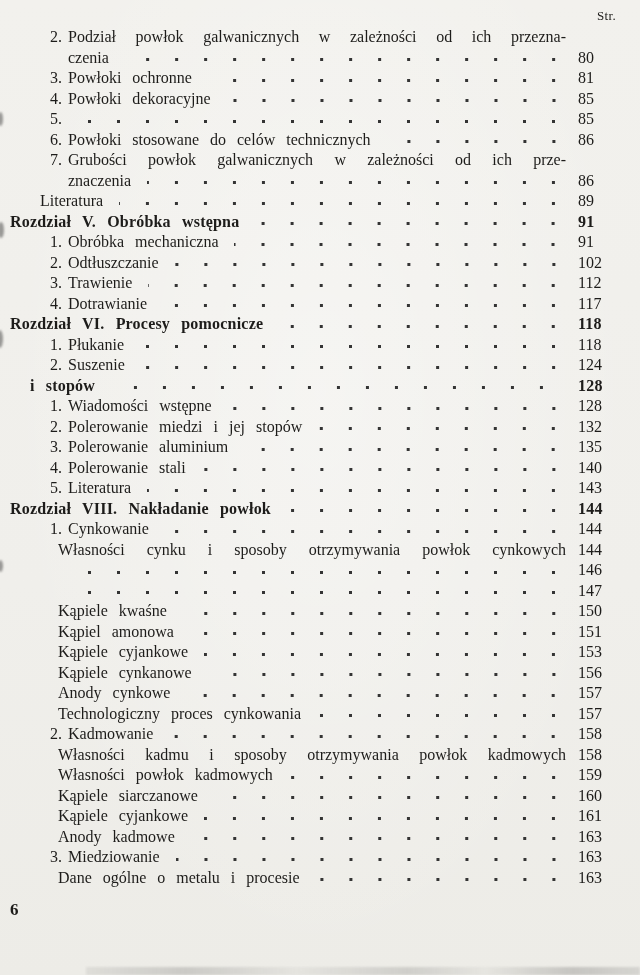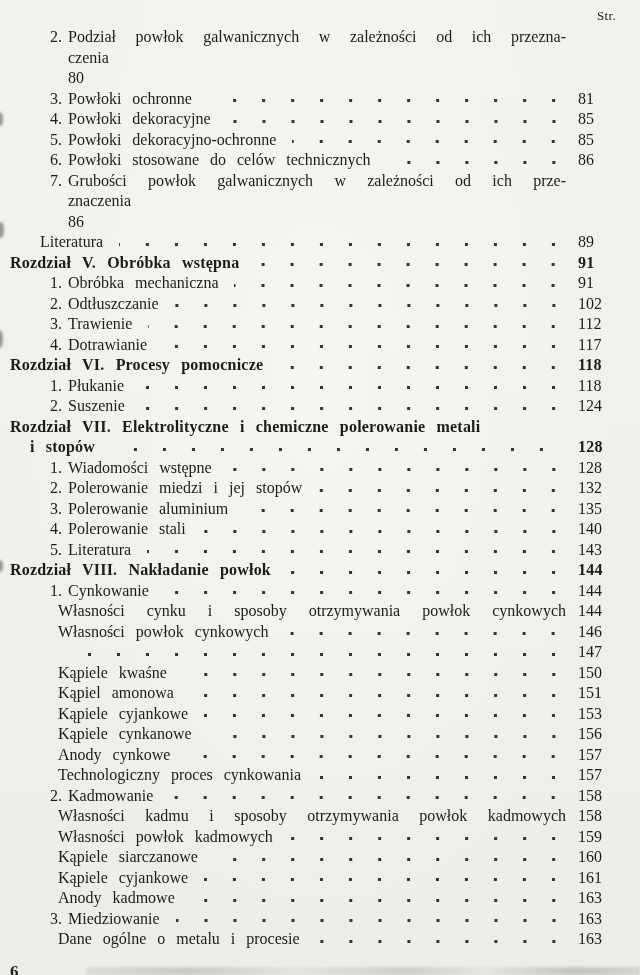--- a/index.html
+++ b/index.html
@@ -56,21 +56,21 @@
   }
   .row .leader.no-dots { background-image: none; }
   .row .pg {
     flex: none;
     min-width: 36px;
     text-align: left;
   }
   
   .row.sub          { padding-left: 48px; }
   .row.lit          { padding-left: 30px; }
-  .row.cont         { padding-left: 58px; flex-direction: column; }
+  .row.cont         { padding-left: 58px; }
   .row.chapter-cont { padding-left: 20px; gap: 12px; }
   .row.chapter, .row.chapter-wrap1, .row.chapter-cont {
     font-weight: 700;
     letter-spacing: 0.2px;
   }
   .row.chapter, .row.chapter-wrap1 { margin-top: 0; }
   
   .row.item-wrap1 .label, .row.spread .label {
     flex: 1 1 auto;
     text-align: justify;
@@ -129,21 +129,20 @@
         <span class="pg">81</span>
       </div>
       <div class="row item">
         <span class="num">4.</span>
         <span class="label">Powłoki dekoracyjne</span>
         <span class="leader"></span>
         <span class="pg">85</span>
       </div>
       <div class="row item">
         <span class="num">5.</span>
-        <span class="label">Powłoki dekoracyjno-ochronne</span>
         <span class="leader"></span>
         <span class="pg">85</span>
       </div>
       <div class="row item">
         <span class="num">6.</span>
         <span class="label">Powłoki stosowane do celów technicznych</span>
         <span class="leader"></span>
         <span class="pg">86</span>
       </div>
       <div class="row item-wrap1">
@@ -201,25 +200,20 @@
         <span class="label">Płukanie</span>
         <span class="leader"></span>
         <span class="pg">118</span>
       </div>
       <div class="row item">
         <span class="num">2.</span>
         <span class="label">Suszenie</span>
         <span class="leader"></span>
         <span class="pg">124</span>
       </div>
-      <div class="row chapter-wrap1">
-        <span class="label">Rozdział VII. Elektrolityczne i chemiczne polerowanie metali</span>
-        <span class="leader no-dots"></span>
-        <span class="pg"></span>
-      </div>
       <div class="row chapter-cont">
         <span class="label">i stopów</span>
         <span class="leader"></span>
         <span class="pg">128</span>
       </div>
       <div class="row item">
         <span class="num">1.</span>
         <span class="label">Wiadomości wstępne</span>
         <span class="leader"></span>
         <span class="pg">128</span>
@@ -258,21 +252,20 @@
         <span class="label">Cynkowanie</span>
         <span class="leader"></span>
         <span class="pg">144</span>
       </div>
       <div class="row sub spread">
         <span class="label">Własności cynku i sposoby otrzymywania powłok cynkowych</span>
         <span class="leader no-dots"></span>
         <span class="pg">144</span>
       </div>
       <div class="row sub">
-        <span class="label">Własności powłok cynkowych</span>
         <span class="leader"></span>
         <span class="pg">146</span>
       </div>
       <div class="row sub">
         <span class="leader"></span>
         <span class="pg">147</span>
       </div>
       <div class="row sub">
         <span class="label">Kąpiele kwaśne</span>
         <span class="leader"></span>

